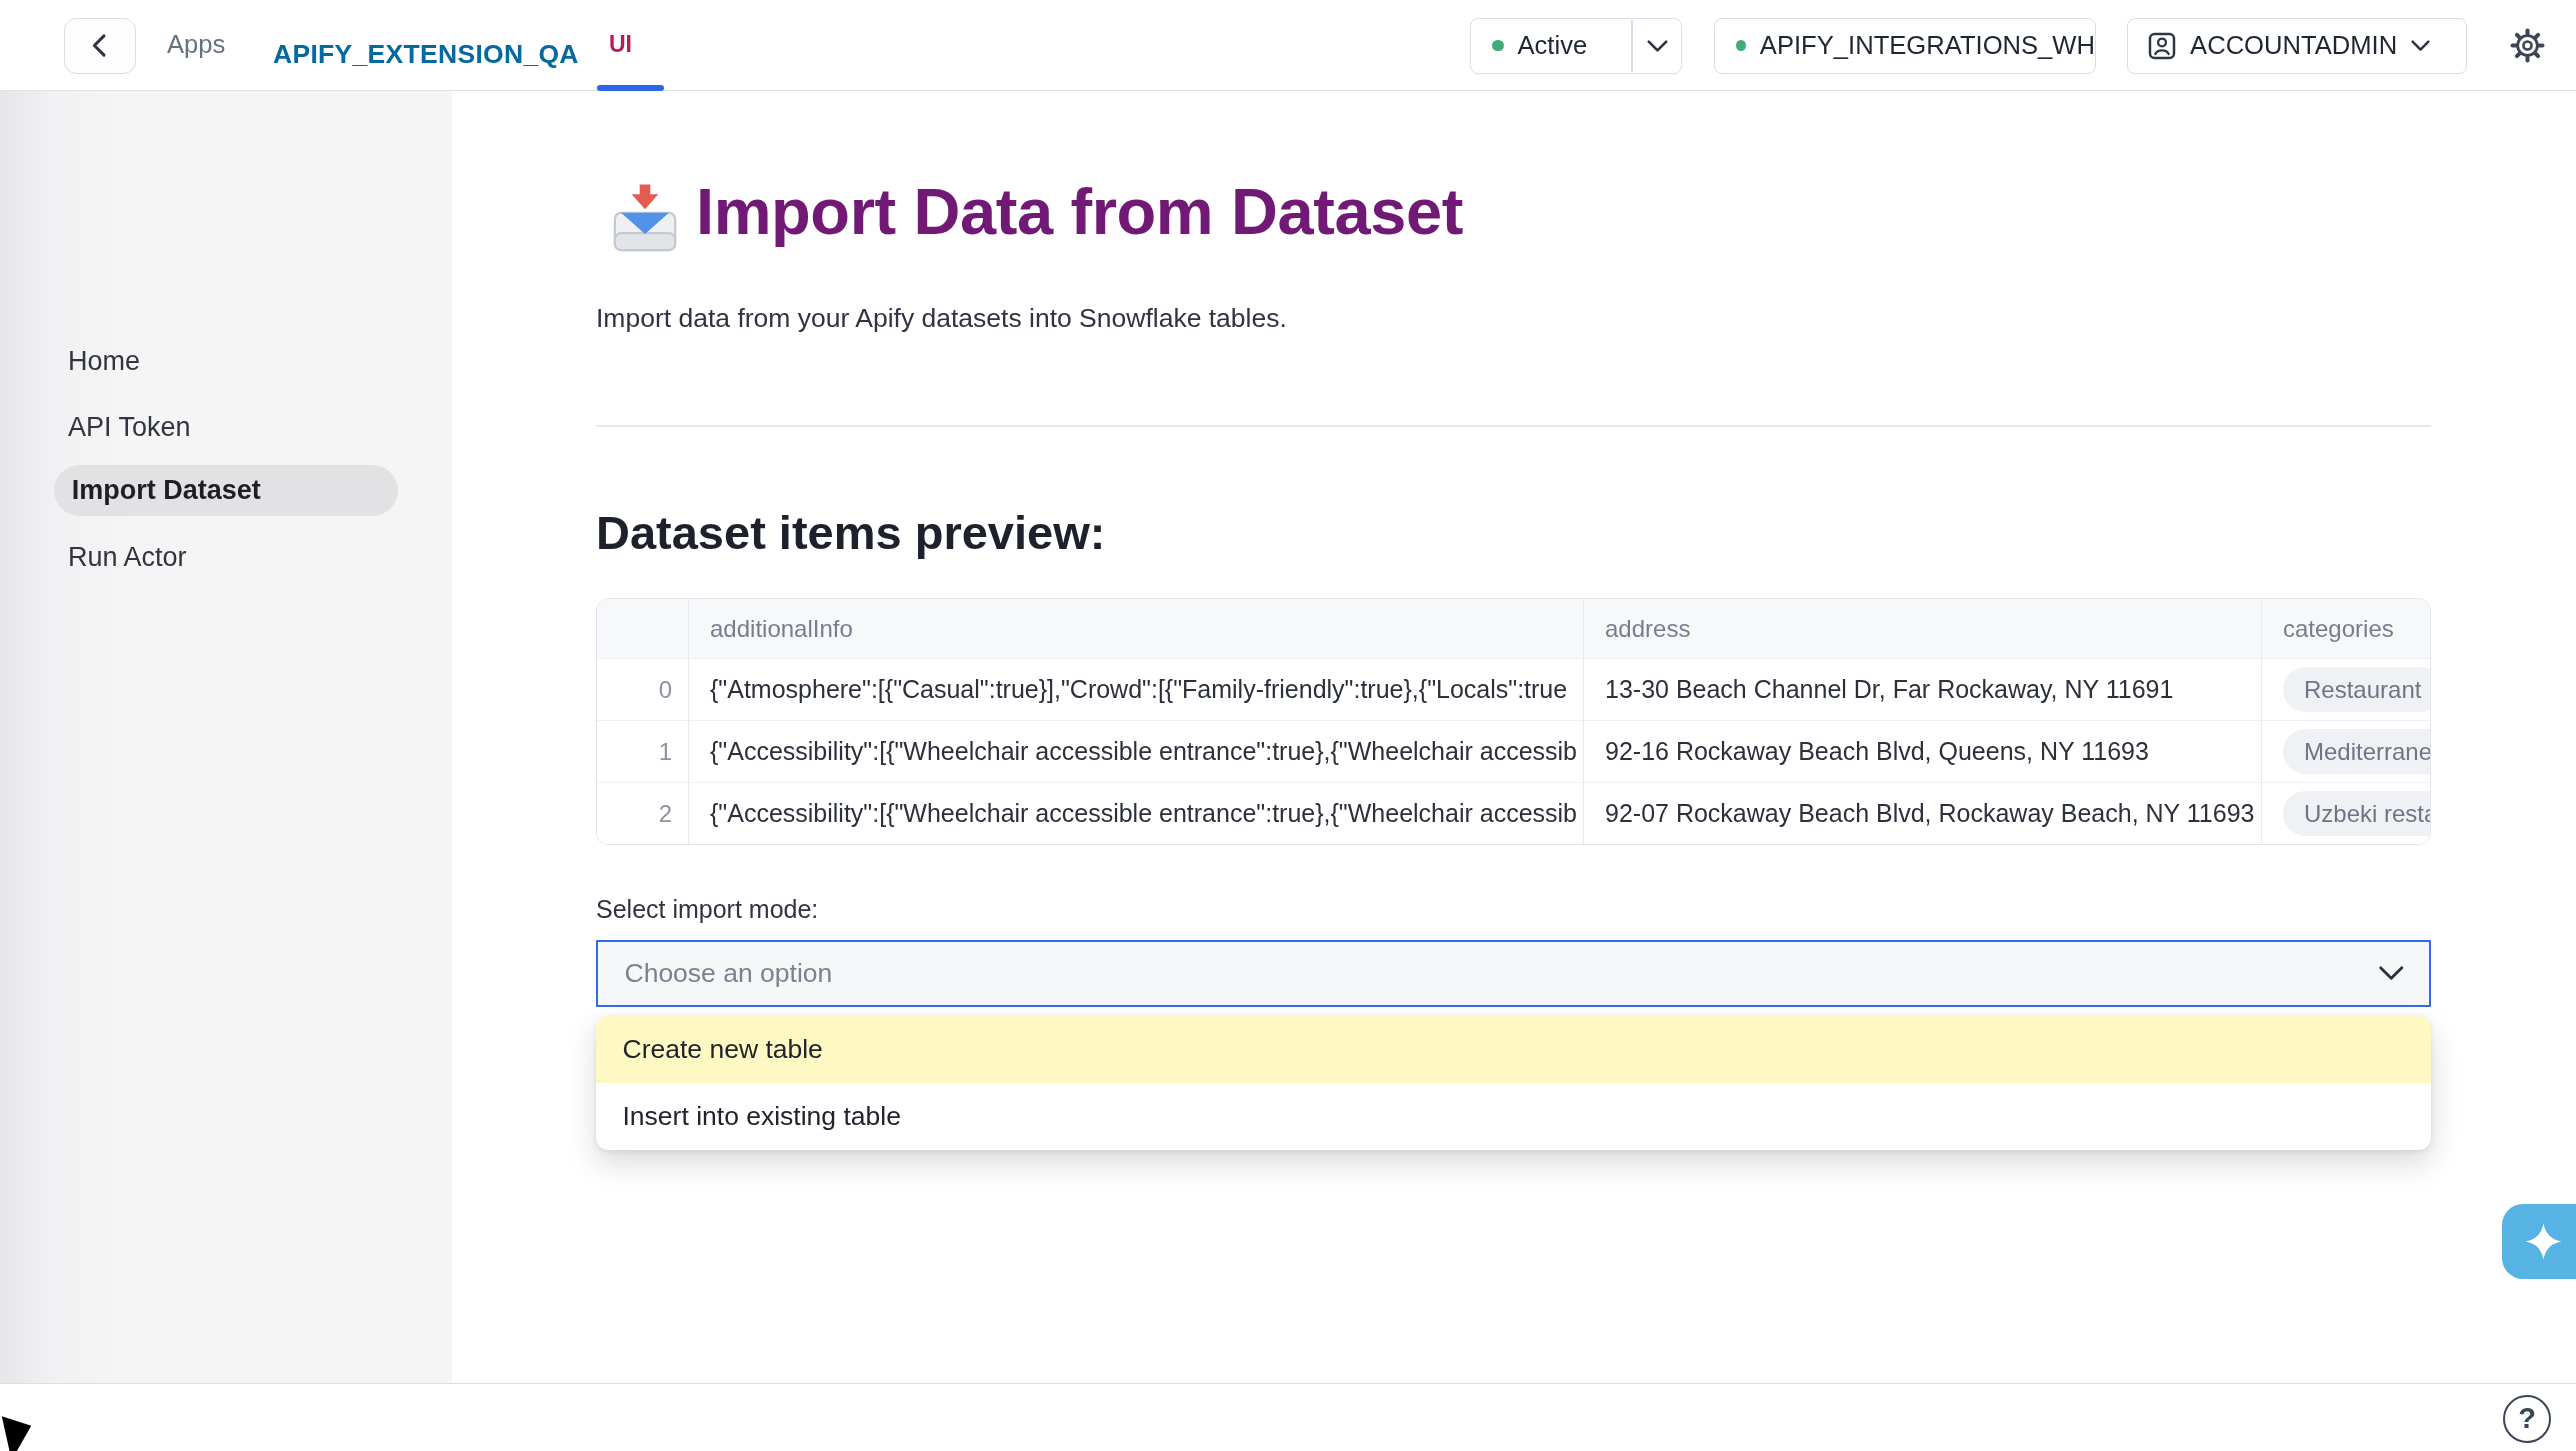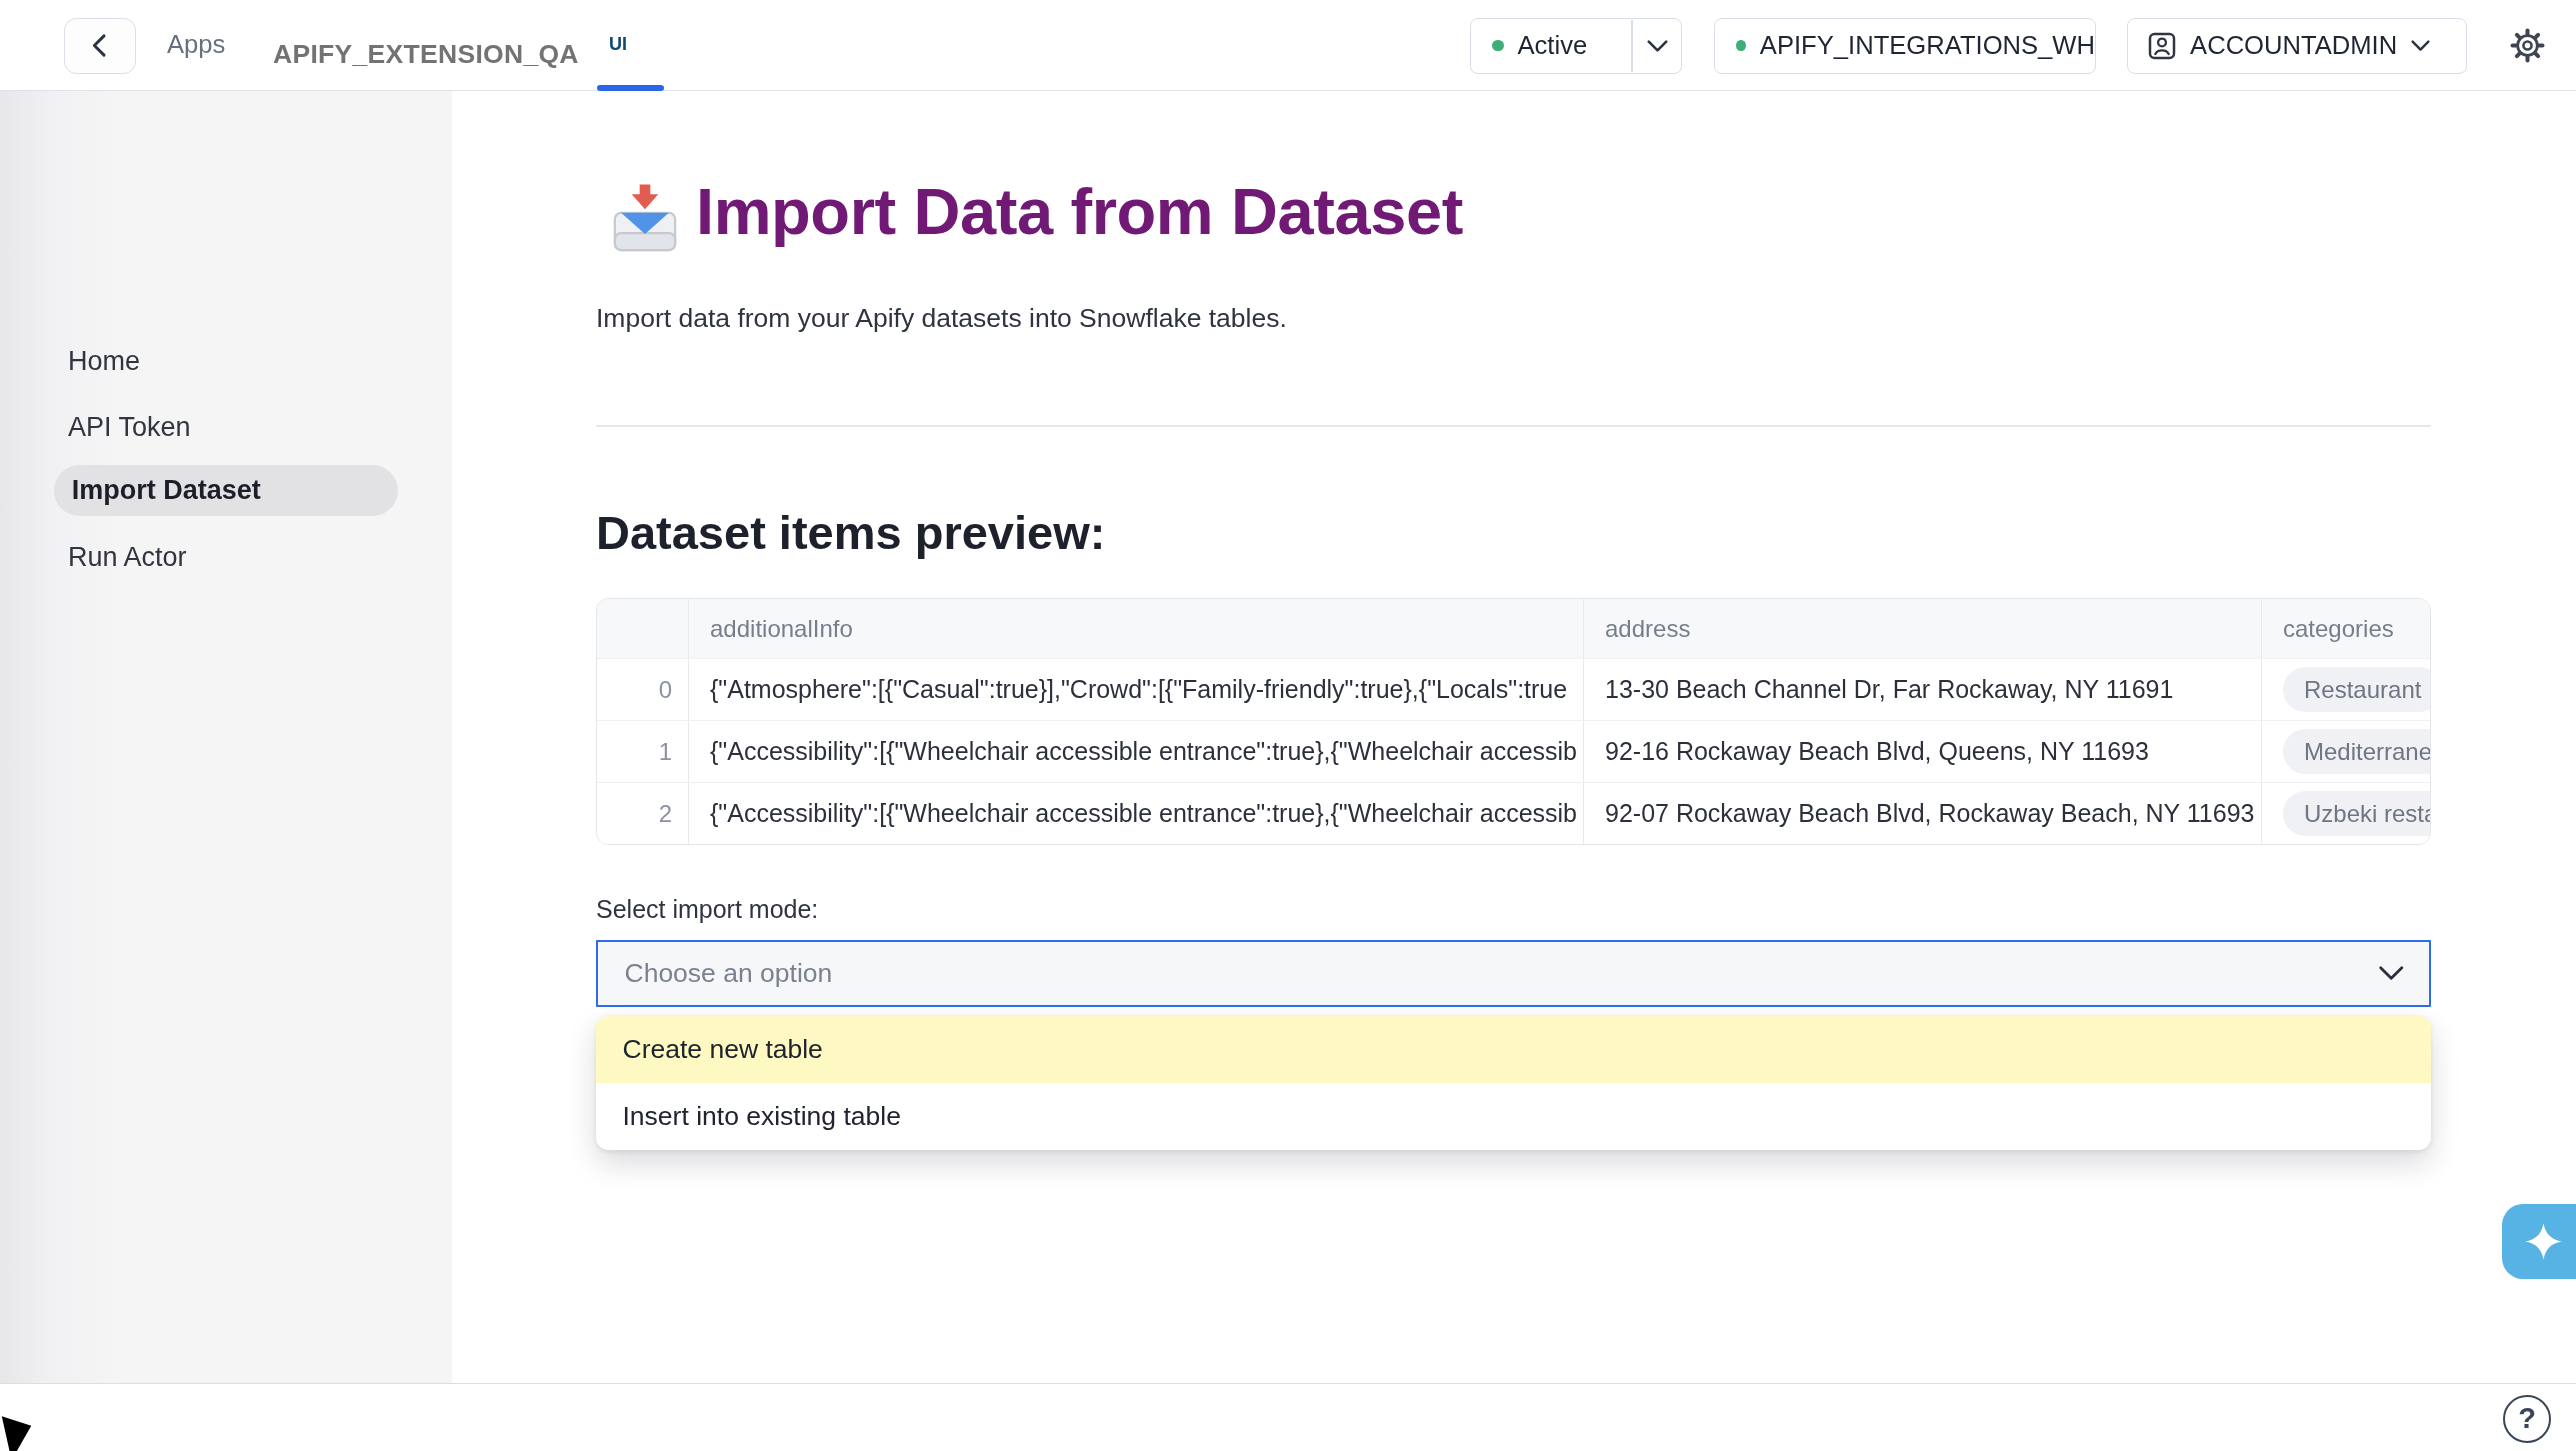--- a/index.html
+++ b/index.html
@@ -8,23 +8,23 @@
 
   
   .header { position:absolute; left:0; top:0; width:2576px; height:91px; background:#fff;
             border-bottom:1.8px solid #dfe2e8; z-index:30; }
   .back-btn { position:absolute; left:64px; top:17.7px; width:72px; height:56px;
               border:1.8px solid #d8dde6; border-radius:12.4px; background:#fdfdfd;
               display:flex; align-items:center; justify-content:center; cursor:pointer; }
   .crumb-apps { position:absolute; left:167px; top:0; height:89px; display:flex; align-items:center;
                 font-size:25.6px; color:#66707f; font-weight:500; }
   .crumb-app  { position:absolute; left:273px; top:0; height:108px; display:flex; align-items:center;
-                font-size:26.5px; color:#737373; font-weight:700; letter-spacing:0.3px; }
+                font-size:26.5px; color:#0369a1; font-weight:700; letter-spacing:0.3px; }
   .tab-ui { position:absolute; left:609px; top:0; height:89px; display:flex; align-items:center;
-            font-size:18px; color:#0c4a6e; font-weight:600; }
+            font-size:23px; color:#be185d; font-weight:600; }
   .tab-underline { position:absolute; left:597px; top:85px; width:67px; height:6.2px;
                    background:#2a67e8; border-radius:3.5px; }
   .hbtn { position:absolute; top:17.7px; height:56px; border:1.8px solid #d8dde6; border-radius:8px;
           background:#fff; display:flex; align-items:center; font-size:25.6px; color:#1f2633;
           font-weight:500; cursor:pointer; }
   .hbtn .dot { width:11.5px; height:11.5px; border-radius:50%; background:#3fae76; margin:0 14px 0 21px; }
   .btn-active { left:1470px; width:212px; }
   .btn-active .seg-divider { width:1.8px; height:52px; background:#d8dde6; margin-left:auto; }
   .btn-active .seg-chevron { width:48px; display:flex; align-items:center; justify-content:center; }
   .btn-wh   { left:1714px; width:382px; }

